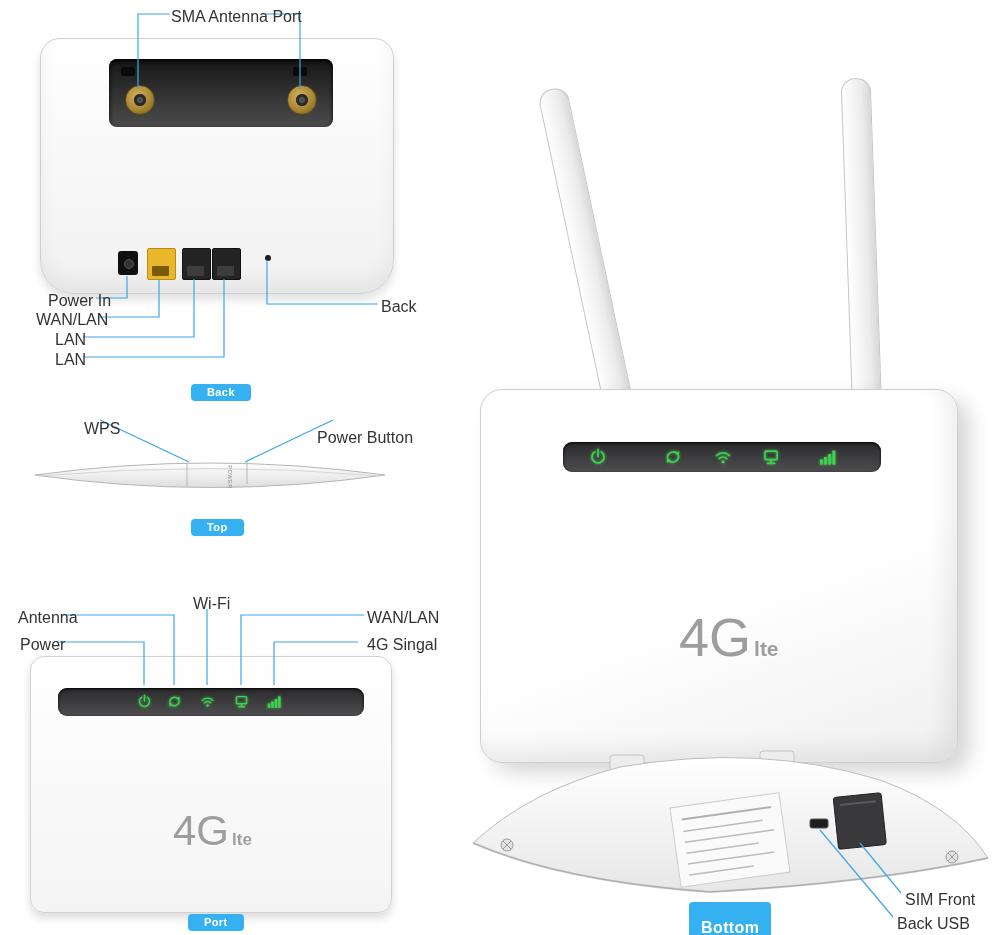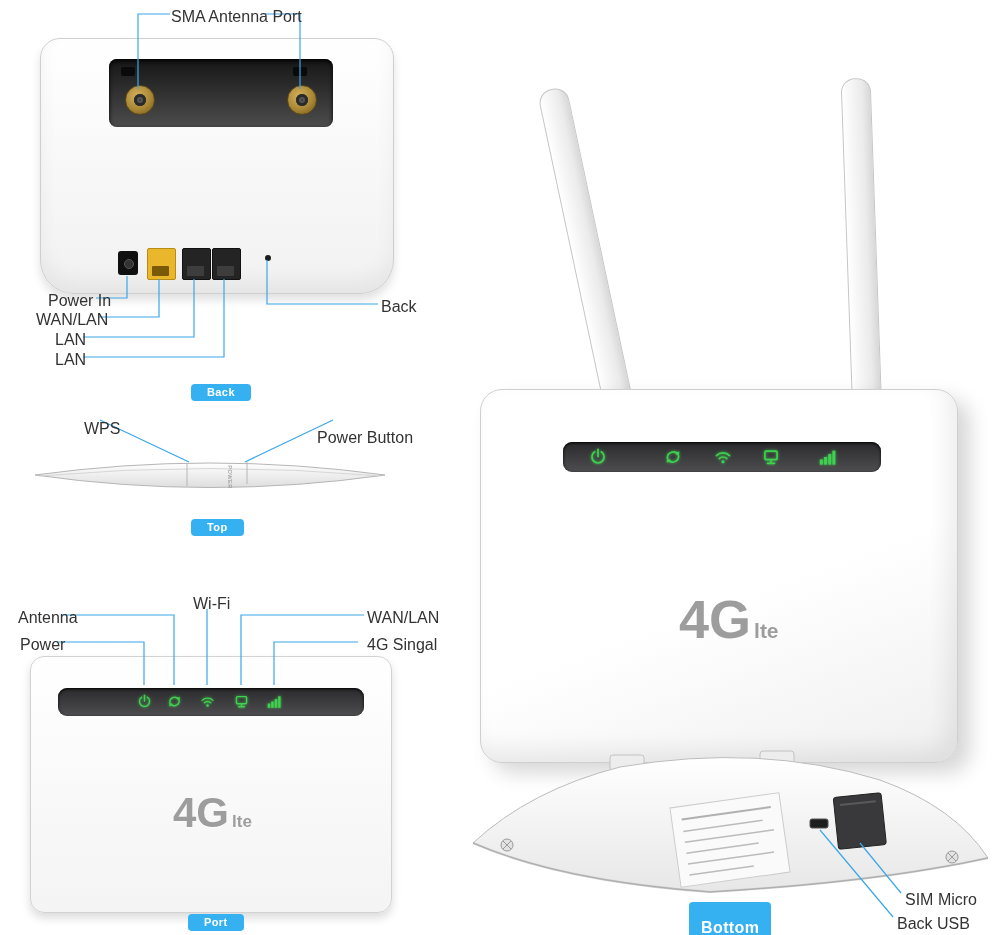--- a/index.html
+++ b/index.html
@@ -44,21 +44,21 @@
              box-shadow:inset 0 1px 3px #000;}
   .front-body .led-strip{left:27px;top:31px;width:306px;height:28px;}
   .li{position:absolute;}
   .li svg{display:block;stroke:#3fd14f;fill:none;stroke-width:1.5;stroke-linecap:round;
           filter:drop-shadow(0 0 1.5px rgba(63,209,79,.85));}
   .li .fillg{fill:#3fd14f;stroke:none;}
   .front-body .li{top:6px;width:15px;height:15px;}
   .front-body .li svg{width:15px;height:15px;}
   .logo{position:absolute;display:flex;align-items:baseline;gap:3px;color:#9d9d9d;
         text-shadow:0 1px 1px rgba(255,255,255,.8);}
-  .logo-main{font-weight:bold;}
+  .logo-main{font-weight:normal;margin-top:18px;}
   .front-body .logo{left:142px;top:132px;}
   .front-body .logo-main{font-size:42px;}
   .front-body .logo-sub{font-size:17px;font-weight:bold;}
 
   
   .antenna{position:absolute;width:28px;background:linear-gradient(90deg,#ffffff,#ebebeb 70%,#d8d8d8);
            border:1px solid #c6c6c6;border-radius:14px 14px 6px 6px;z-index:1;transform-origin:50% 100%;}
   .antenna.left{left:604px;top:82px;height:322px;transform:rotate(-12deg);}
   .antenna.right{left:852px;top:78px;height:326px;transform:rotate(-2deg);}
   .persp-body{position:absolute;left:480px;top:389px;width:476px;height:372px;border-radius:22px;z-index:2;
@@ -275,21 +275,21 @@
 
   <span class="label" style="left:84px;top:420px">WPS</span>
   <span class="label" style="left:317px;top:429px">Power Button</span>
 
   <span class="label" style="left:18px;top:609px">Antenna</span>
   <span class="label" style="left:20px;top:636px">Power</span>
   <span class="label" style="left:193px;top:595px">Wi-Fi</span>
   <span class="label" style="left:367px;top:609px">WAN/LAN</span>
   <span class="label" style="left:367px;top:636px">4G Singal</span>
 
-  <span class="label" style="left:905px;top:891px">SIM Micro</span>
+  <span class="label" style="left:905px;top:891px">SIM Front</span>
   <span class="label" style="left:897px;top:915px">Back USB</span>
 
   <span class="badge" style="left:191px;top:384px">Back</span>
   <span class="badge" style="left:191px;top:519px">Top</span>
   <span class="badge" style="left:188px;top:914px">Port</span>
   <span class="badge big" style="left:689px;top:902px">Bottom</span>
 
 </div>
 
 </body></html>

